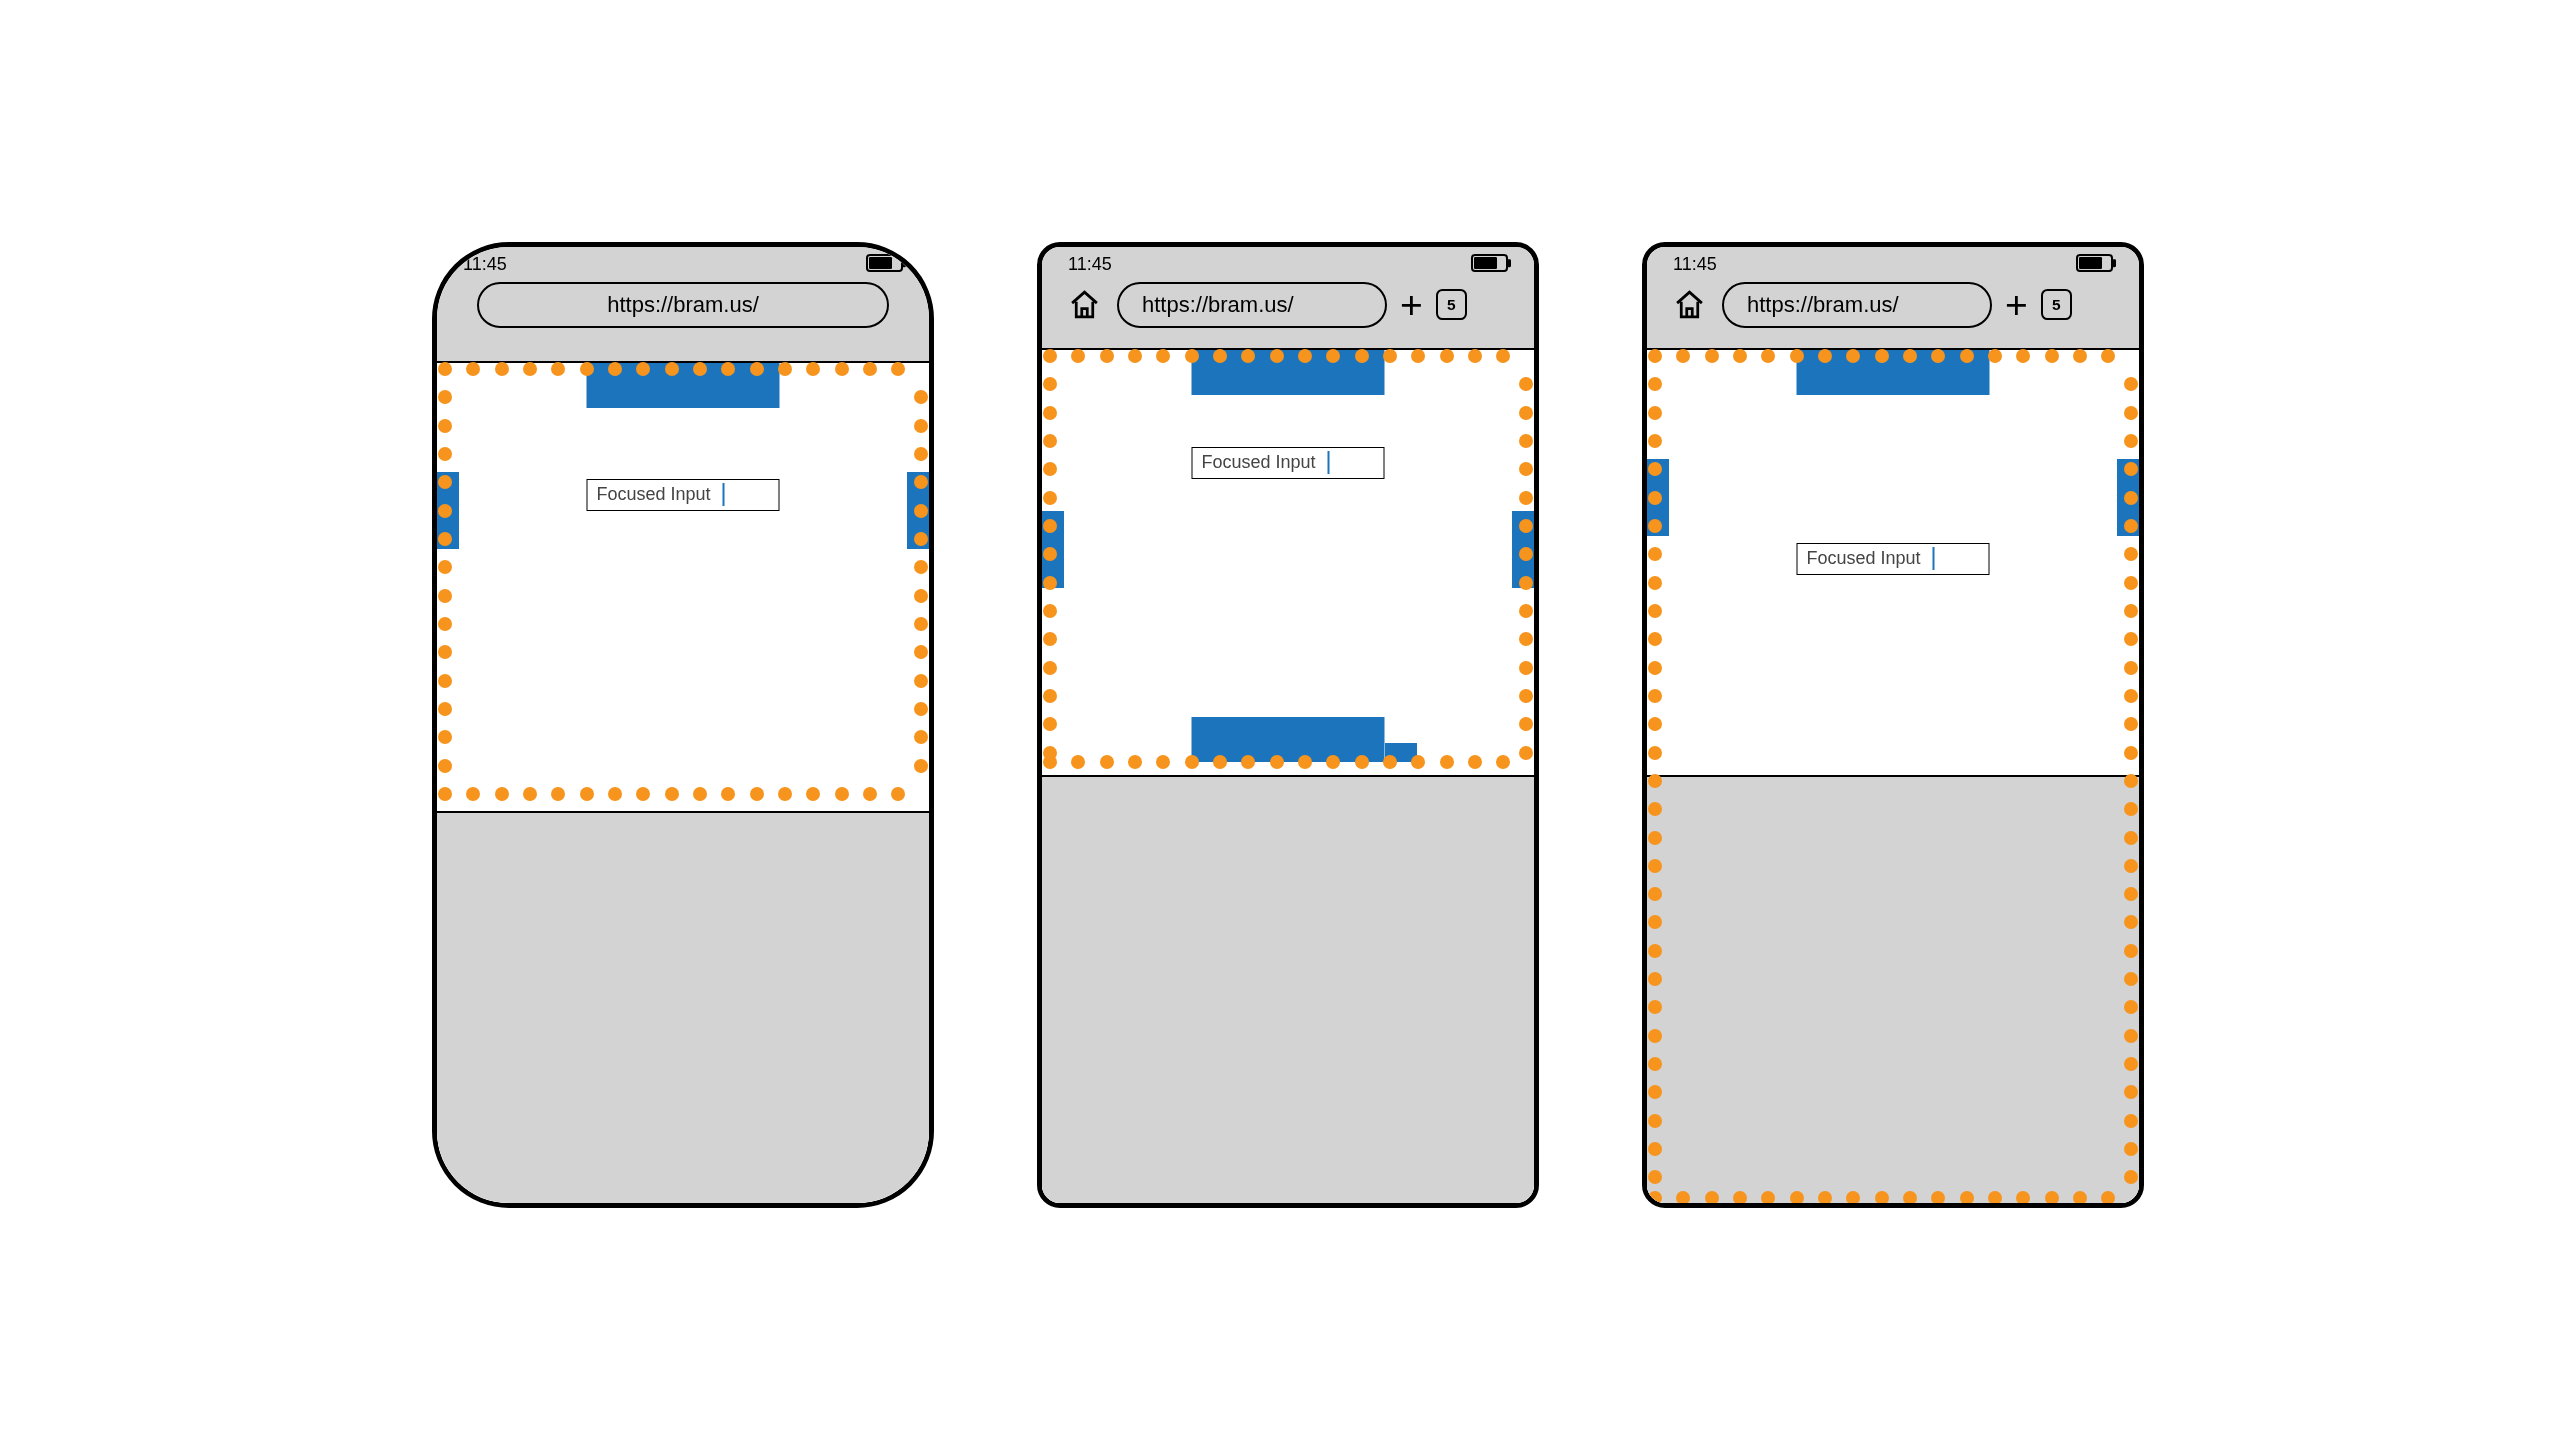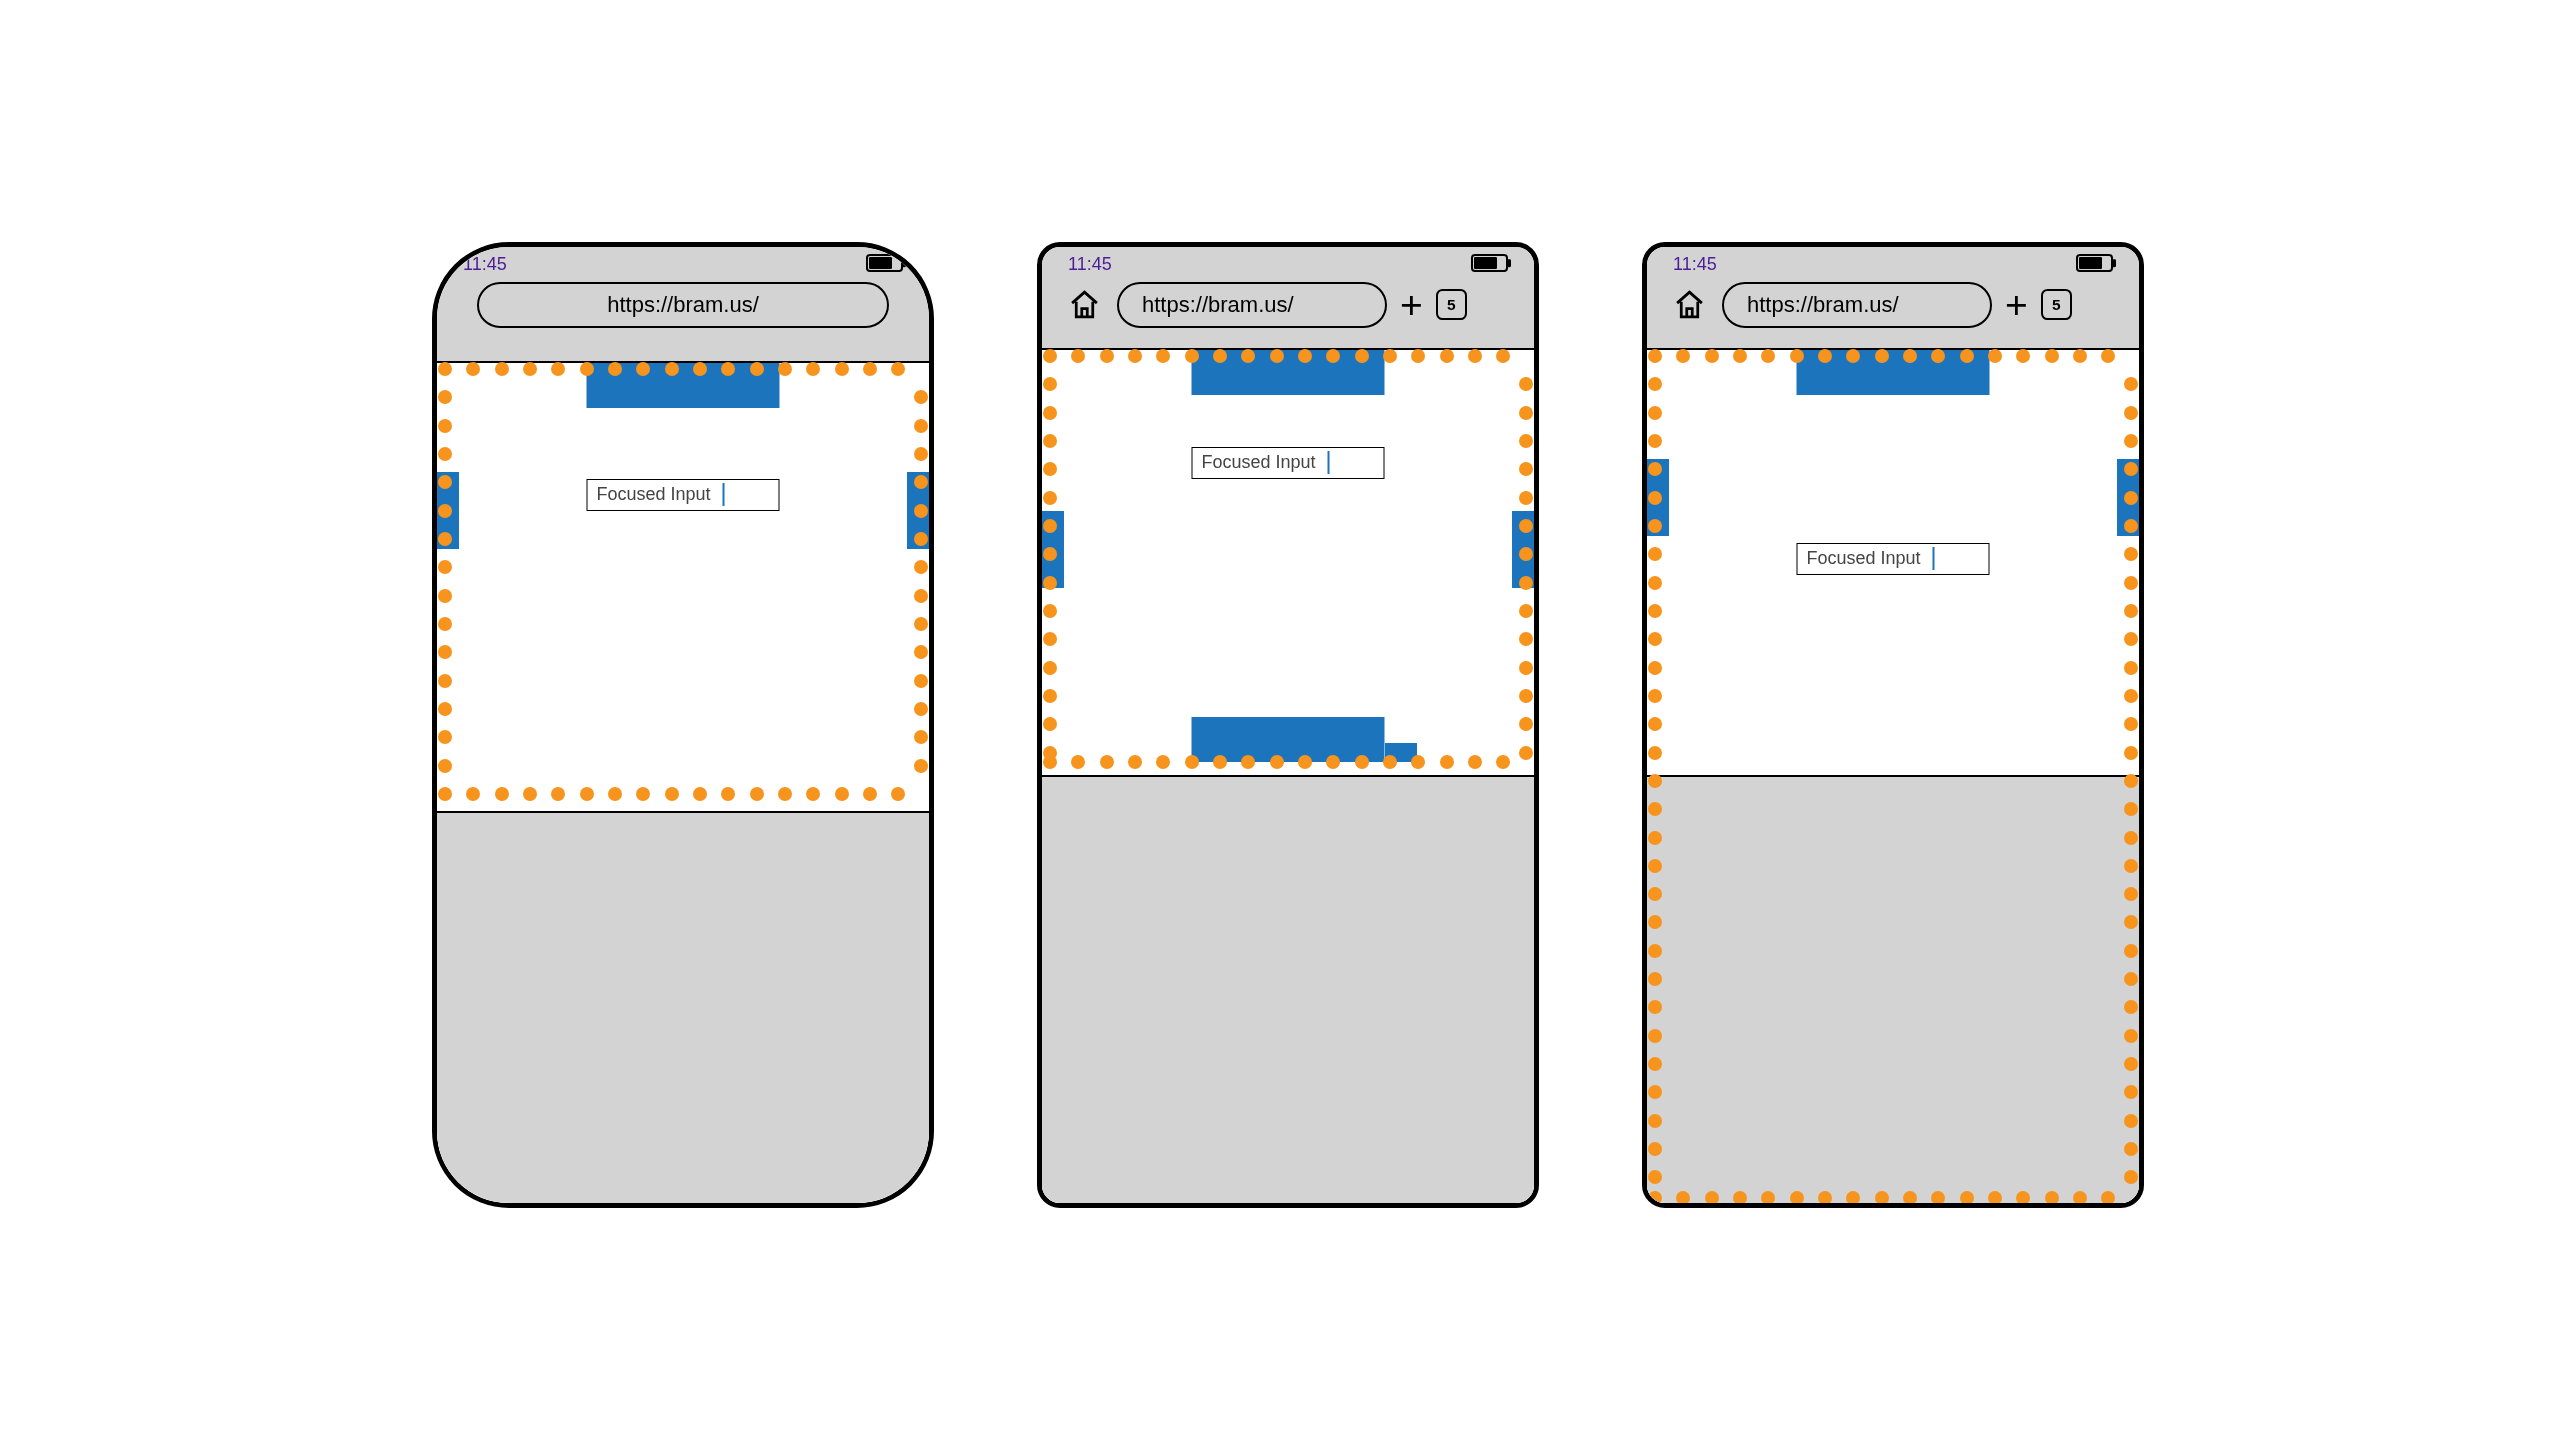--- a/index.html
+++ b/index.html
@@ -39,21 +39,21 @@
   .osbar.tall  { height: 103px; }
   .status-row {
     display: flex;
     justify-content: space-between;
     align-items: flex-start;
     padding: 7.7px 26px 0 26px;
     height: 35px;
   }
   .time {
     font-size: 18px;
-    color: #4c1d95;
+    color: #000000;
   }
   .battery {
     width: 37px; height: 18px;
     border: 2.6px solid #000;
     border-radius: 3.9px;
     position: relative;
     display:flex; align-items:center; justify-content:flex-start;
     padding: 1.3px;
   }
   .battery::after{

